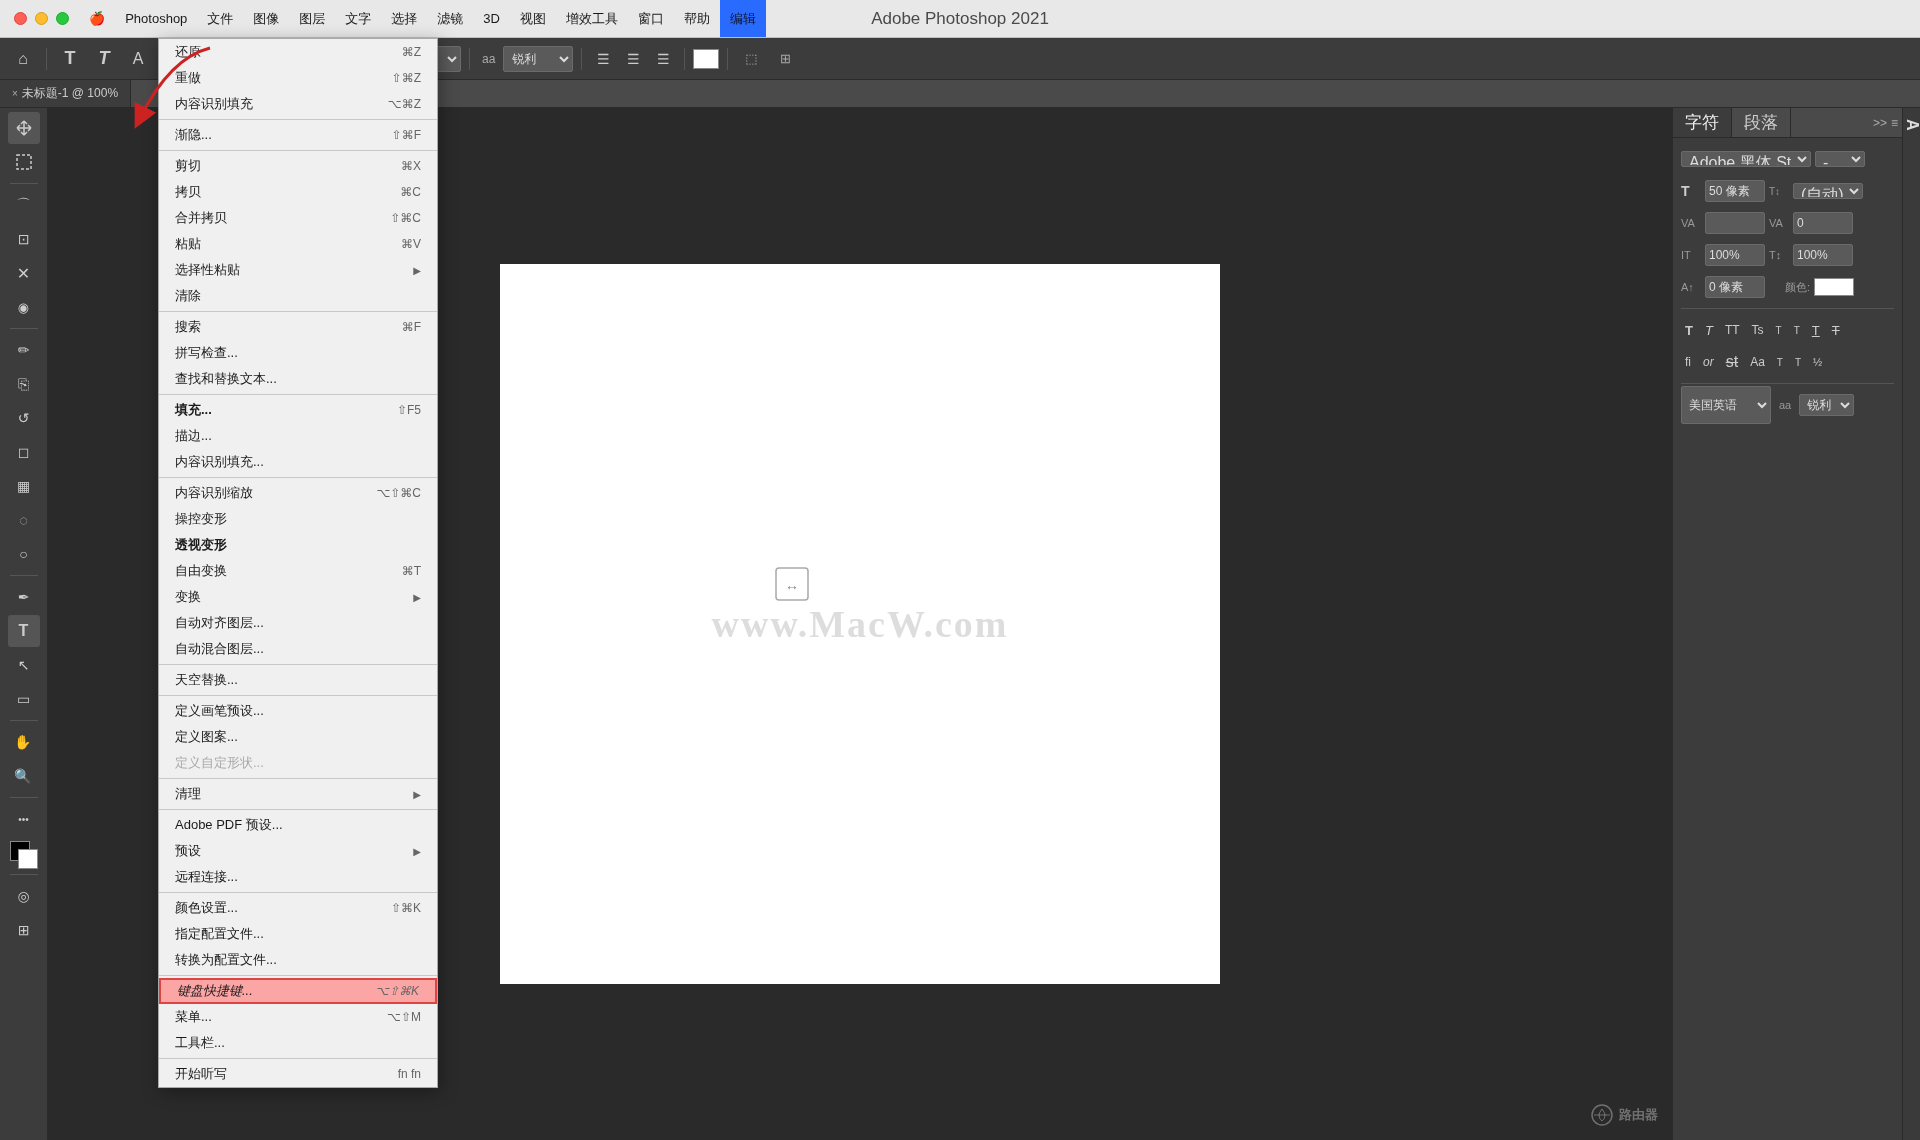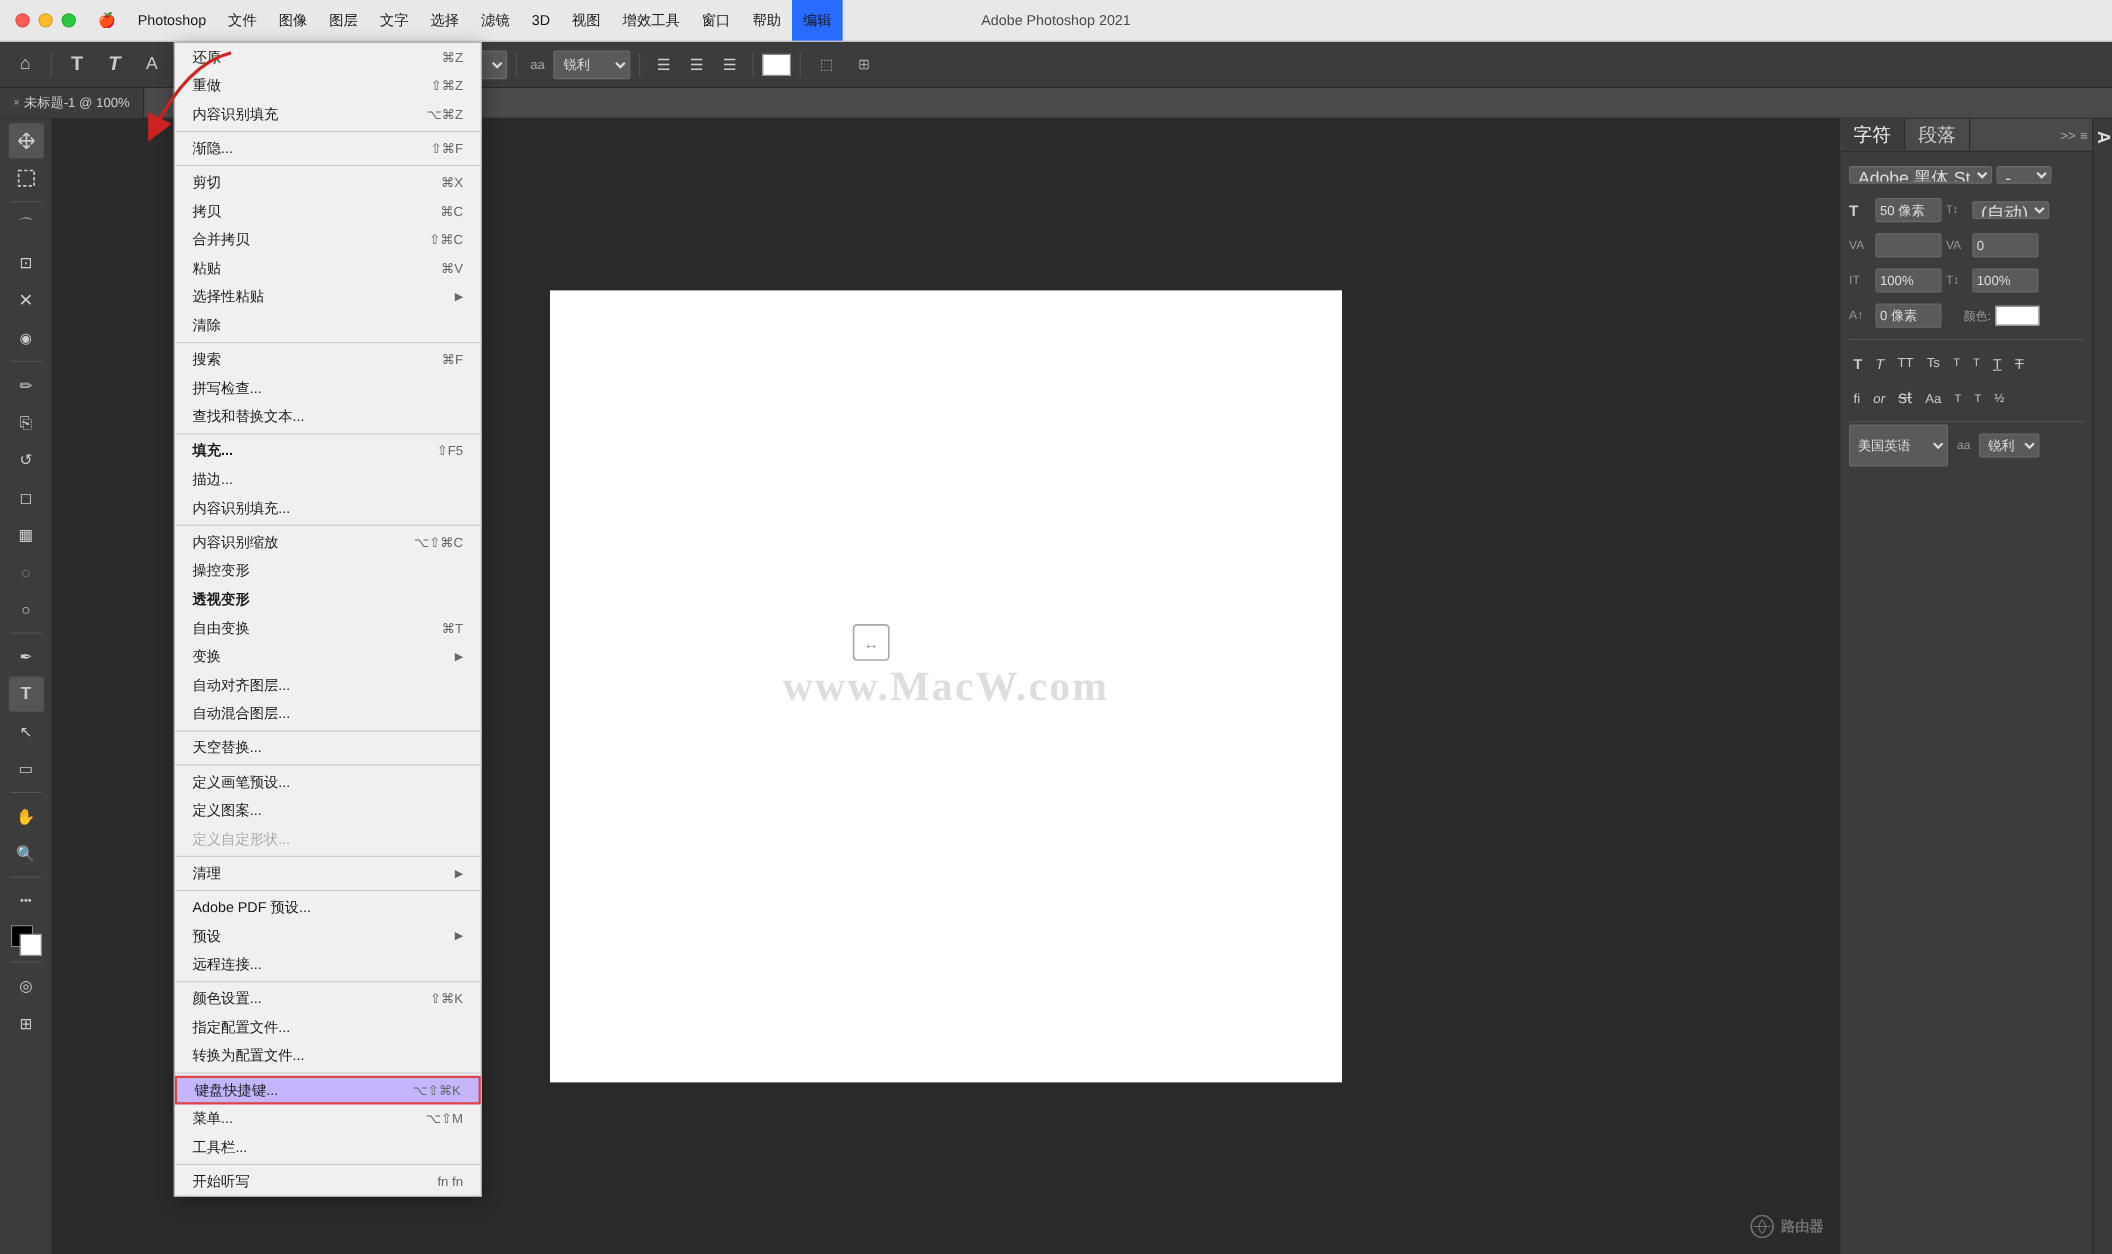--- a/index.html
+++ b/index.html
@@ -53,21 +53,21 @@
       align-items: center;
       cursor: pointer;
       white-space: nowrap;
     }
     .menu-item.active { background: #2a6bff; color: #0f172a; }
 
     .title-center {
       position: absolute;
       left: 50%;
       transform: translateX(-50%);
-      font-size: 13px;
+      font-size: 17px;
       color: #4a4a4a;
       font-weight: 500;
     }
 
     
     .toolbar2 {
       width: 100%;
       height: 42px;
       background: #3c3c3c;
       display: flex;
@@ -435,23 +435,24 @@
     .dm-item {
       display: flex;
       align-items: center;
       padding: 4px 16px 4px 16px;
       height: 26px;
       cursor: pointer;
       position: relative;
     }
     .dm-item.disabled { color: #aaa; cursor: default; }
     .dm-item.highlighted {
-      background: #c4b5fd;
+      background: #fca5a5;
       border: 2px solid #d44;
       color: #1a1a1a;
+      font-style: italic;
     }
     .dm-item-label { flex: 1; }
     .dm-item-shortcut {
       color: #666;
       font-size: 12px;
       margin-left: auto;
     }
     .dm-item.highlighted .dm-item-shortcut { color: #666; }
     .dm-arrow {
       color: #666;

